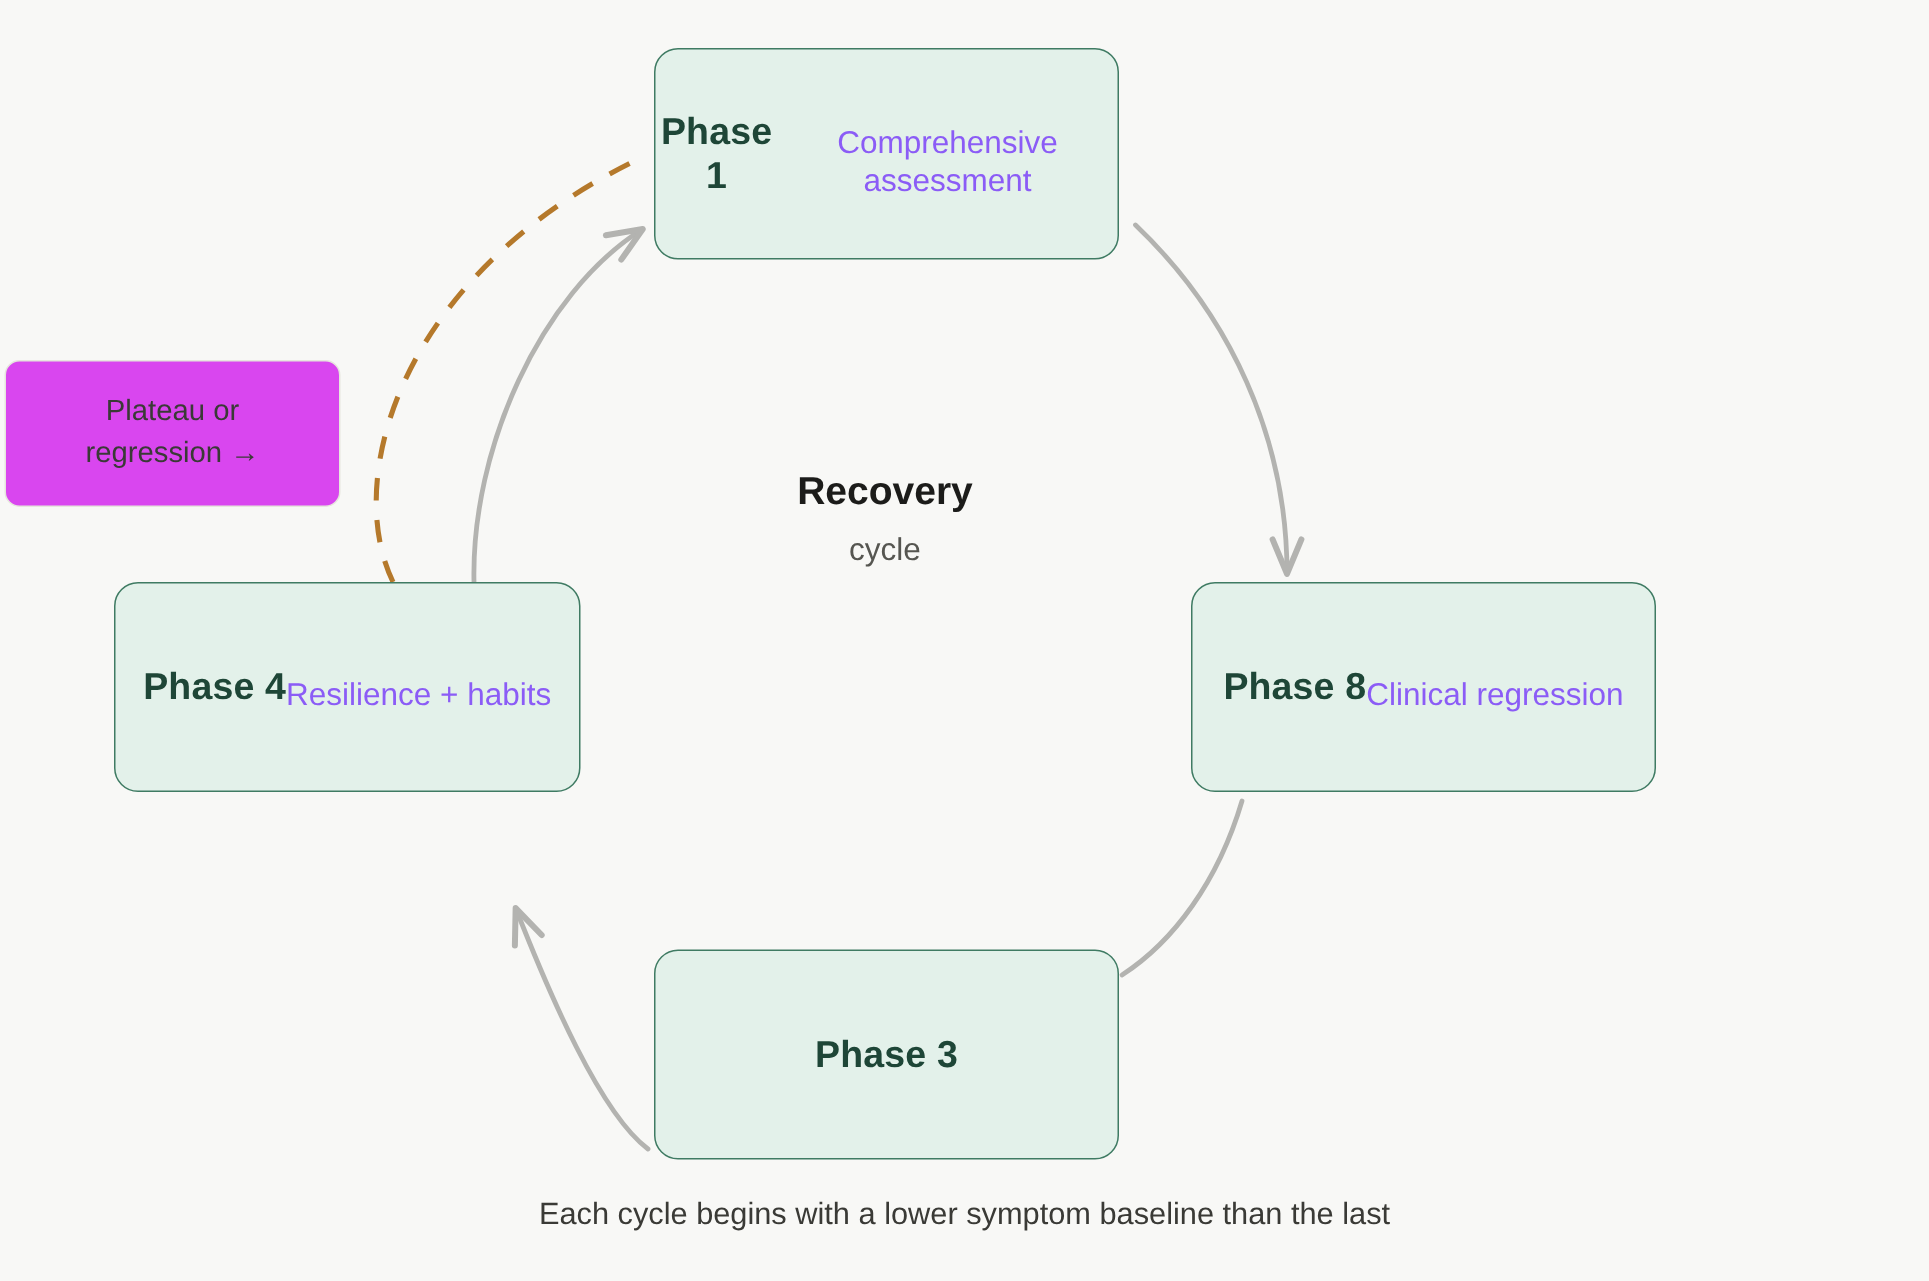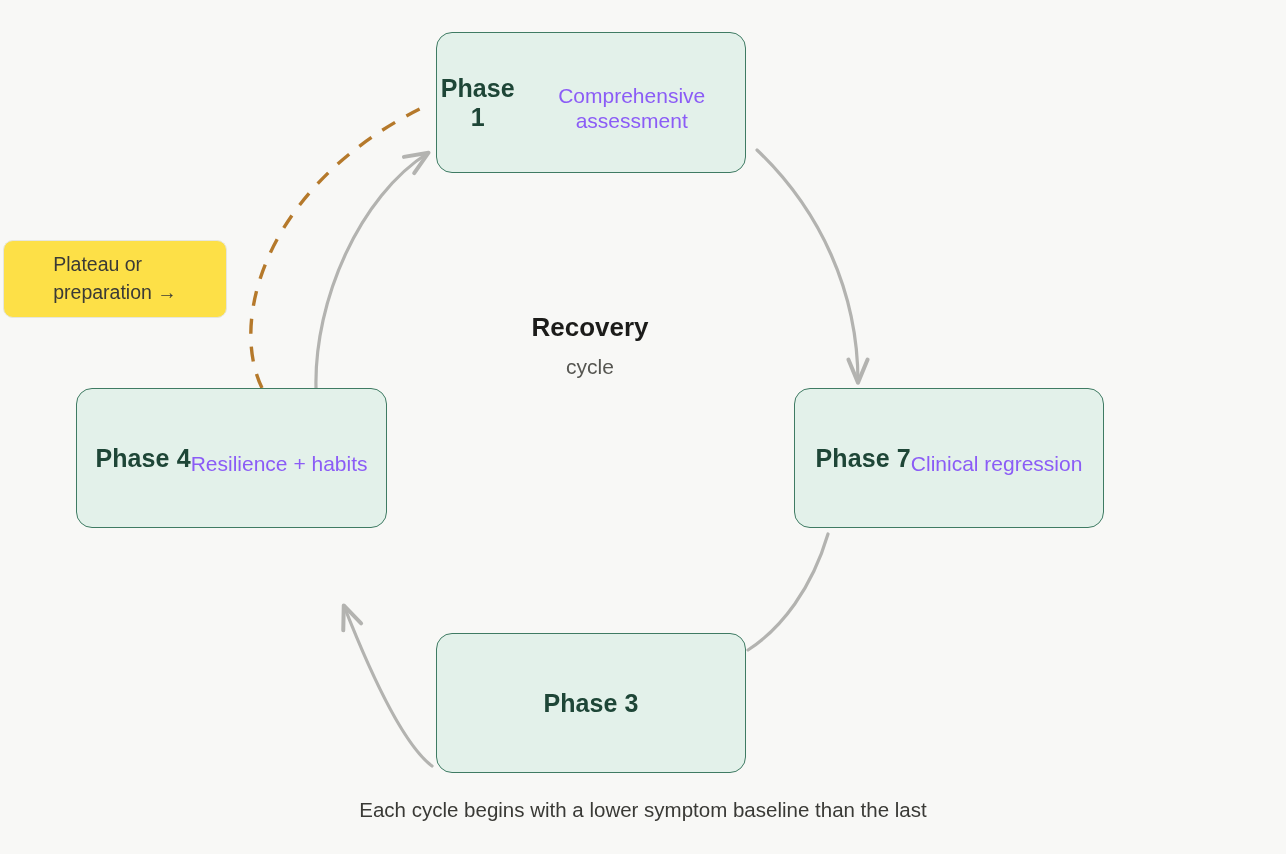--- a/index.html
+++ b/index.html
@@ -61,28 +61,29 @@
   #node-phase2 { left: 794px; top: 388px; width: 310px; height: 140px; }
   #node-phase3 { left: 436px; top: 633px; width: 310px; height: 140px; }
   #node-phase4 { left: 76px;  top: 388px; width: 311px; height: 140px; }
 
   
   #note-plateau {
     position: absolute;
     left: 3px;
     top: 240px;
     width: 224px;
-    height: 78px;
+    height: 98px;
     box-sizing: border-box;
-    background: #fde047;
+    background: #d946ef;
     border: 1px solid #e6e6dd;
     border-radius: 10px;
     display: flex;
     align-items: center;
     justify-content: center;
+    text-align: center;
     font-size: 19.5px;
     color: #3a3a36;
     line-height: 1.42;
     padding: 0 10px;
   }
 
   
   #hub {
     position: absolute;
     left: 440px;
@@ -137,37 +138,37 @@
 
     <path d="M 262,388 C 228,318 268,180 430,104" fill="none" stroke="#b5792b" stroke-width="3.4" stroke-linecap="butt" stroke-dasharray="15 13"></path>
   </svg>
 
   <div class="node" id="node-phase1">
     <div class="node-title">Phase 1</div>
     <div class="node-sub">Comprehensive assessment</div>
   </div>
 
   <div class="node" id="node-phase2">
-    <div class="node-title">Phase 7</div>
+    <div class="node-title">Phase 8</div>
     <div class="node-sub">Clinical regression</div>
   </div>
 
   <div class="node" id="node-phase3">
     <div class="node-title">Phase 3</div>
   </div>
 
   <div class="node" id="node-phase4">
     <div class="node-title">Phase 4</div>
     <div class="node-sub">Resilience + habits</div>
   </div>
 
   <div id="note-plateau">
     <div>
       <span>Plateau or</span><br>
-      <span>preparation →</span>
+      <span>regression →</span>
     </div>
   </div>
 
   <div id="hub">
     <div class="hub-title">Recovery</div>
     <div class="hub-sub">cycle</div>
   </div>
 
   <div id="caption">Each cycle begins with a lower symptom baseline than the last</div>
 

